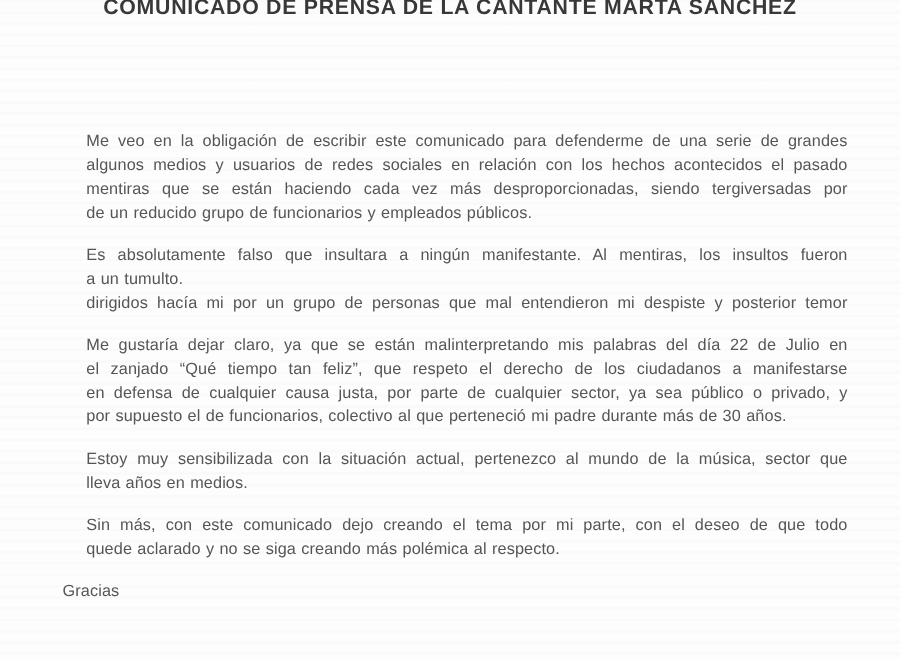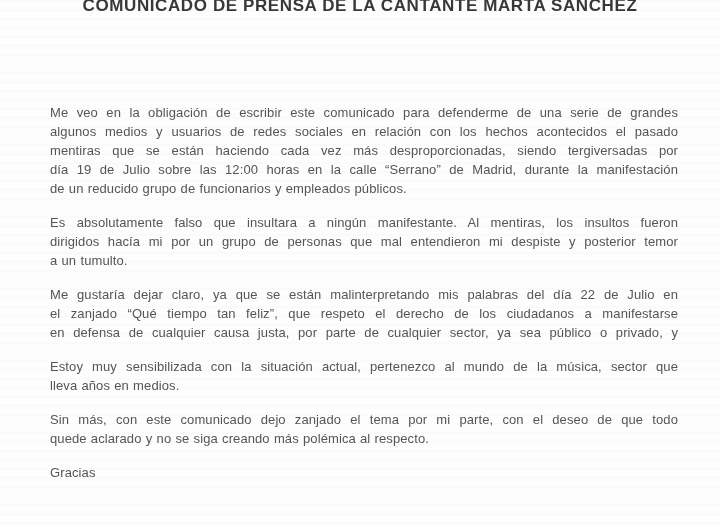--- a/index.html
+++ b/index.html
@@ -30,51 +30,52 @@
     color: #555555;
     font-size: 13px;
   }
   .paragraph { margin: 0 0 15px 0; }
   .line {
     line-height: 19px;
     text-align: justify;
     text-align-last: justify;
     word-spacing: 0.5px;
     letter-spacing: 0.1px;
+    margin-left: 19px;
   }
   .line.last { text-align-last: left; }
   .closing { margin: 0; }
 </style>
 </head>
 <body>
 
 <div class="title">COMUNICADO DE PRENSA DE LA CANTANTE MARTA SANCHEZ</div>
 
 <div class="content">
   <div>
       <div class="paragraph">
         <div class="line">Me veo en la obligación de escribir este comunicado para defenderme de una serie de grandes</div>
         <div class="line">algunos medios y usuarios de redes sociales en relación con los hechos acontecidos el pasado</div>
         <div class="line">mentiras que se están haciendo cada vez más desproporcionadas, siendo tergiversadas por</div>
-        <div class="line">día 19 de Julio sobre las 12:00 horas en la calle “Serrano” de Madrid, durante la manifestación</div>
         <div class="line last">de un reducido grupo de funcionarios y empleados públicos.</div>
       </div>
       <div class="paragraph">
         <div class="line">Es absolutamente falso que insultara a ningún manifestante. Al mentiras, los insultos fueron</div>
+        <div class="line last">a un tumulto.</div>
         <div class="line">dirigidos hacía mi por un grupo de personas que mal entendieron mi despiste y posterior temor</div>
-        <div class="line last">a un tumulto.</div>
       </div>
       <div class="paragraph">
         <div class="line">Me gustaría dejar claro, ya que se están malinterpretando mis palabras del día 22 de Julio en</div>
         <div class="line">el zanjado “Qué tiempo tan feliz”, que respeto el derecho de los ciudadanos a manifestarse</div>
         <div class="line">en defensa de cualquier causa justa, por parte de cualquier sector, ya sea público o privado, y</div>
+        <div class="line last">por supuesto el de funcionarios, colectivo al que perteneció mi padre durante más de 30 años.</div>
       </div>
       <div class="paragraph">
         <div class="line">Estoy muy sensibilizada con la situación actual, pertenezco al mundo de la música, sector que</div>
         <div class="line last">lleva años en medios.</div>
       </div>
       <div class="paragraph">
-        <div class="line">Sin más, con este comunicado dejo zanjado el tema por mi parte, con el deseo de que todo</div>
+        <div class="line">Sin más, con este comunicado dejo creando el tema por mi parte, con el deseo de que todo</div>
         <div class="line last">quede aclarado y no se siga creando más polémica al respecto.</div>
       </div>
     </div>
   <p class="closing line last">Gracias</p>
 </div>
 
 </body></html>

